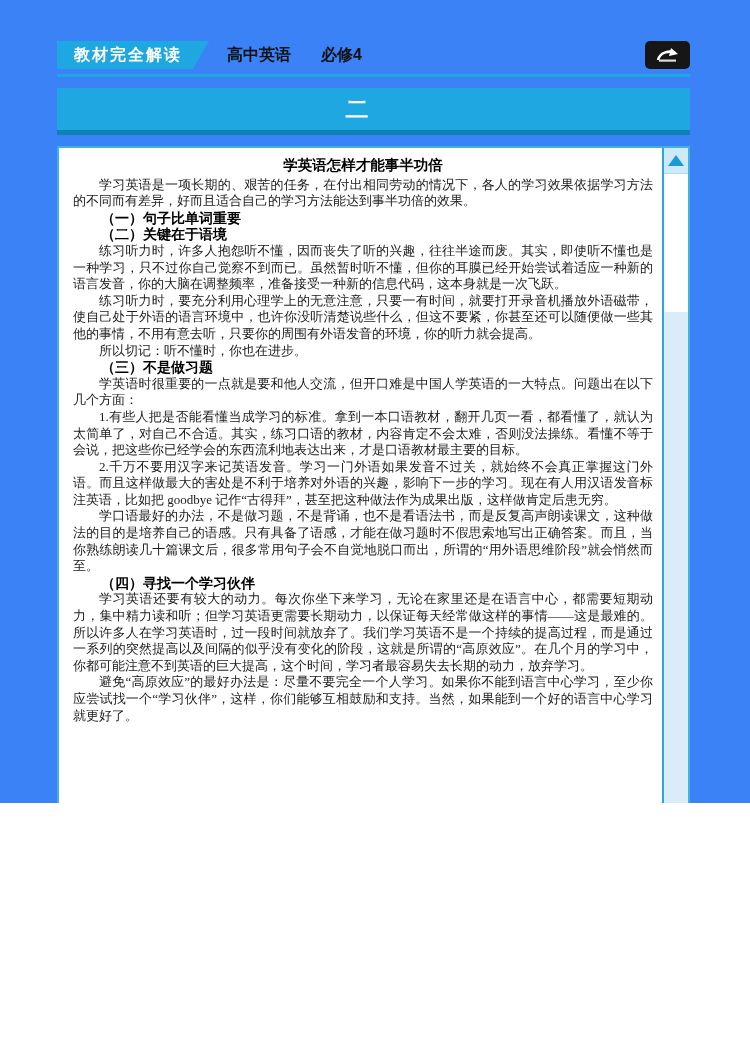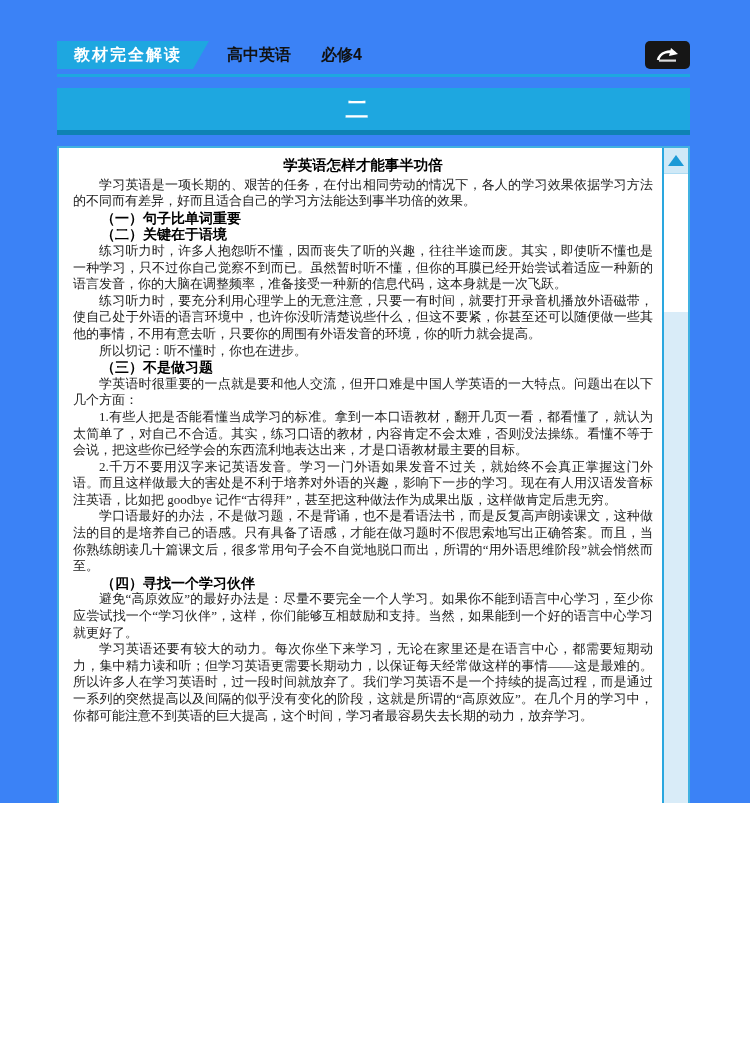--- a/index.html
+++ b/index.html
@@ -129,22 +129,22 @@
           <p class="blk-heading">（二）关键在于语境</p>
           <p class="blk-para">练习听力时，许多人抱怨听不懂，因而丧失了听的兴趣，往往半途而废。其实，即使听不懂也是一种学习，只不过你自己觉察不到而已。虽然暂时听不懂，但你的耳膜已经开始尝试着适应一种新的语言发音，你的大脑在调整频率，准备接受一种新的信息代码，这本身就是一次飞跃。</p>
           <p class="blk-para">练习听力时，要充分利用心理学上的无意注意，只要一有时间，就要打开录音机播放外语磁带，使自己处于外语的语言环境中，也许你没听清楚说些什么，但这不要紧，你甚至还可以随便做一些其他的事情，不用有意去听，只要你的周围有外语发音的环境，你的听力就会提高。</p>
           <p class="blk-para">所以切记：听不懂时，你也在进步。</p>
           <p class="blk-heading">（三）不是做习题</p>
           <p class="blk-para">学英语时很重要的一点就是要和他人交流，但开口难是中国人学英语的一大特点。问题出在以下几个方面：</p>
           <p class="blk-para">1.有些人把是否能看懂当成学习的标准。拿到一本口语教材，翻开几页一看，都看懂了，就认为太简单了，对自己不合适。其实，练习口语的教材，内容肯定不会太难，否则没法操练。看懂不等于会说，把这些你已经学会的东西流利地表达出来，才是口语教材最主要的目标。</p>
           <p class="blk-para">2.千万不要用汉字来记英语发音。学习一门外语如果发音不过关，就始终不会真正掌握这门外语。而且这样做最大的害处是不利于培养对外语的兴趣，影响下一步的学习。现在有人用汉语发音标注英语，比如把 goodbye 记作“古得拜”，甚至把这种做法作为成果出版，这样做肯定后患无穷。</p>
           <p class="blk-para">学口语最好的办法，不是做习题，不是背诵，也不是看语法书，而是反复高声朗读课文，这种做法的目的是培养自己的语感。只有具备了语感，才能在做习题时不假思索地写出正确答案。而且，当你熟练朗读几十篇课文后，很多常用句子会不自觉地脱口而出，所谓的“用外语思维阶段”就会悄然而至。</p>
           <p class="blk-heading">（四）寻找一个学习伙伴</p>
+          <p class="blk-para">学习英语还要有较大的动力。每次你坐下来学习，无论在家里还是在语言中心，都需要短期动力，集中精力读和听；但学习英语更需要长期动力，以保证每天经常做这样的事情——这是最难的。所以许多人在学习英语时，过一段时间就放弃了。我们学习英语不是一个持续的提高过程，而是通过一系列的突然提高以及间隔的似乎没有变化的阶段，这就是所谓的“高原效应”。在几个月的学习中，你都可能注意不到英语的巨大提高，这个时间，学习者最容易失去长期的动力，放弃学习。</p>
           <p class="blk-para">避免“高原效应”的最好办法是：尽量不要完全一个人学习。如果你不能到语言中心学习，至少你应尝试找一个“学习伙伴”，这样，你们能够互相鼓励和支持。当然，如果能到一个好的语言中心学习就更好了。</p>
-          <p class="blk-para">学习英语还要有较大的动力。每次你坐下来学习，无论在家里还是在语言中心，都需要短期动力，集中精力读和听；但学习英语更需要长期动力，以保证每天经常做这样的事情——这是最难的。所以许多人在学习英语时，过一段时间就放弃了。我们学习英语不是一个持续的提高过程，而是通过一系列的突然提高以及间隔的似乎没有变化的阶段，这就是所谓的“高原效应”。在几个月的学习中，你都可能注意不到英语的巨大提高，这个时间，学习者最容易失去长期的动力，放弃学习。</p>
         </div>
     </div>
     <div class="scrollbar">
       <div class="sb-btn up">
         <span class="tri-up"></span>
       </div>
       <div class="sb-thumb"></div>
       <div class="sb-track"></div>
       <div class="sb-btn down">
         <span class="tri-down"></span>

